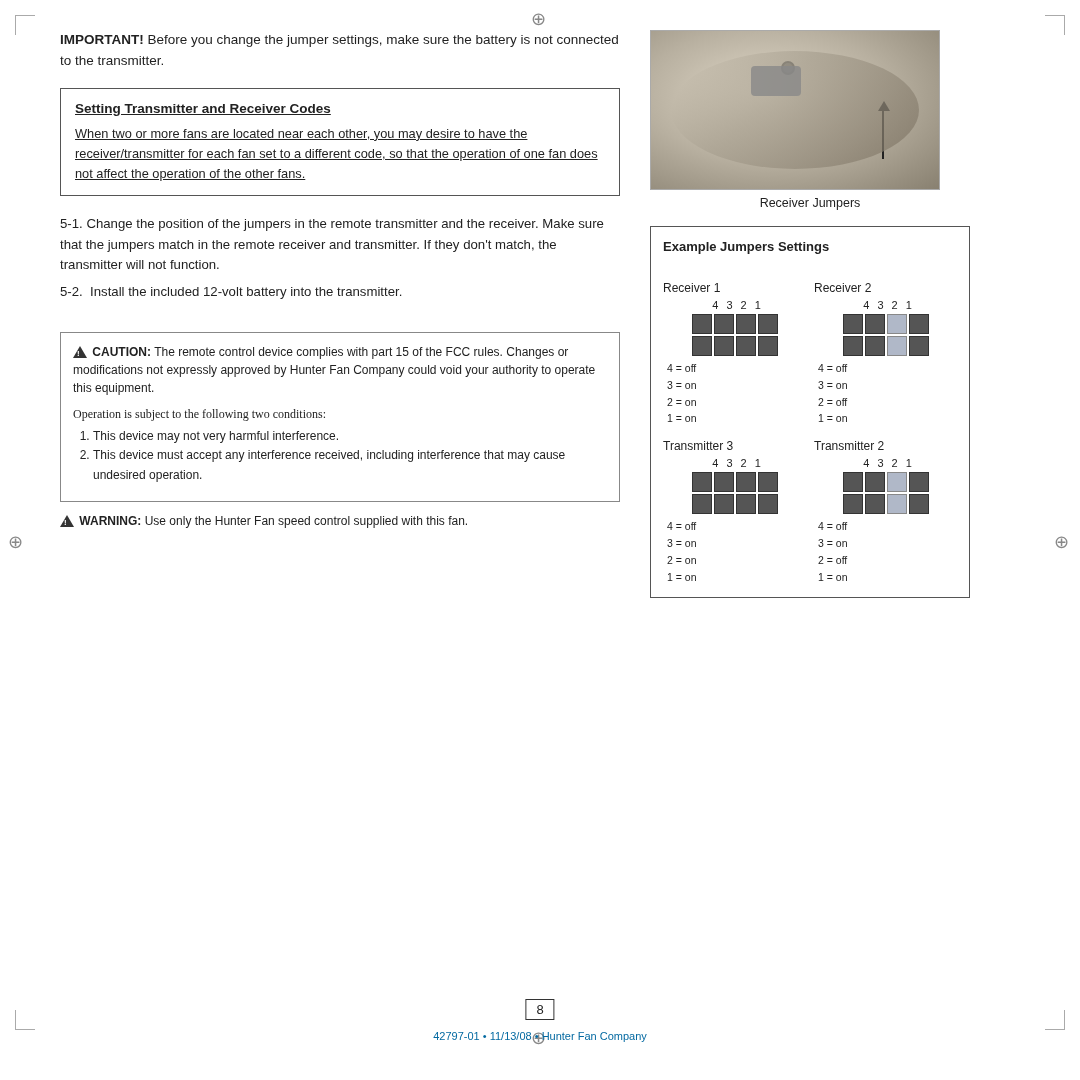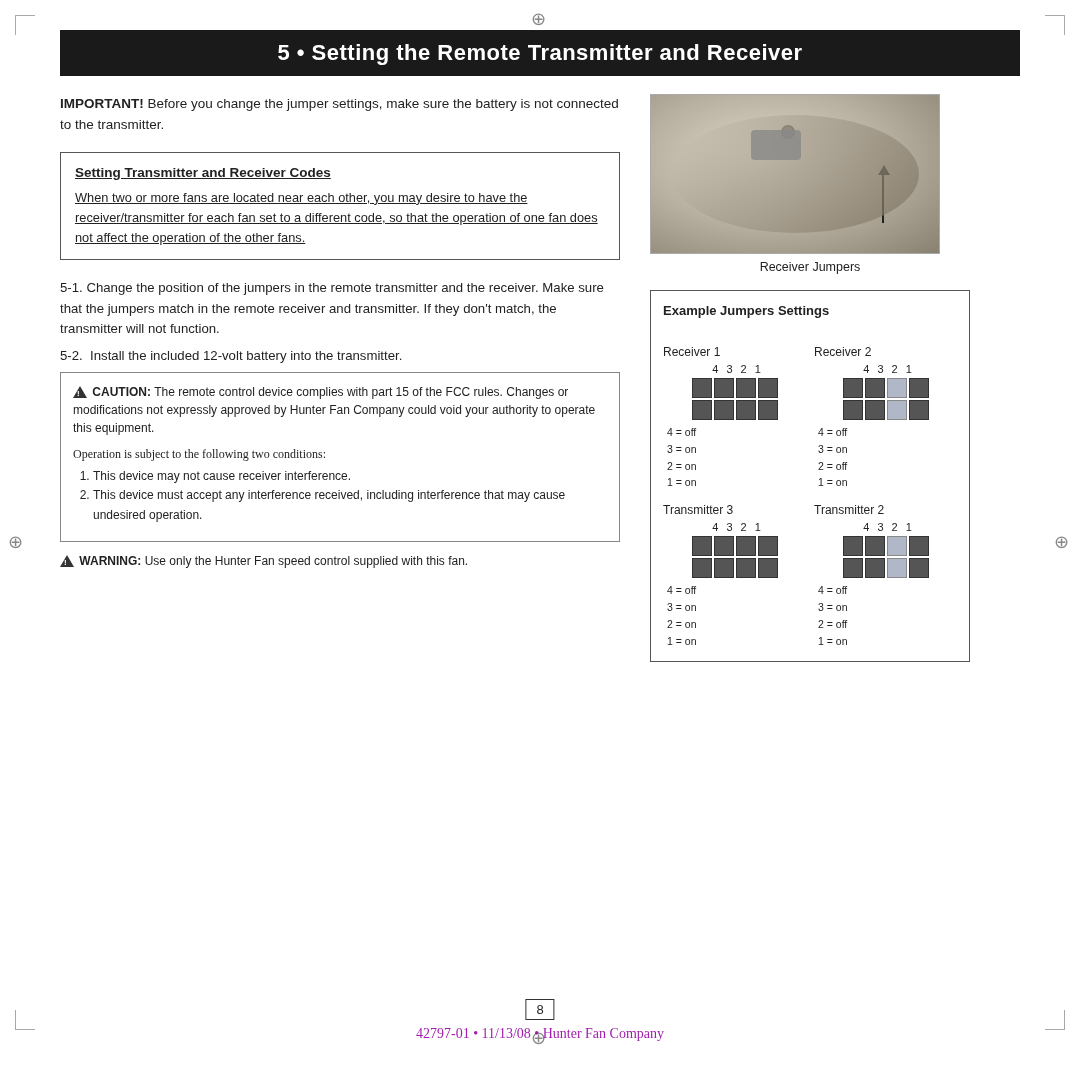--- a/index.html
+++ b/index.html
@@ -103,21 +103,21 @@
     }
     .setting-box-text p {
       margin-bottom: 8px;
     }
     .setting-box-text p:last-child {
       margin-bottom: 0;
     }
 
     
     .steps {
-      margin-bottom: 6px;
+      margin-bottom: 30px;
     }
     .step {
       font-size: 13.2px;
       font-family: Arial, sans-serif;
       line-height: 1.55;
       margin-bottom: 6px;
     }
     .step-5-1 {
       padding-left: 0;
     }
@@ -282,41 +282,40 @@
       padding: 2px 10px;
       font-size: 13px;
       font-family: Arial, sans-serif;
       background: #fff;
     }
     .footer-text {
       position: absolute;
       bottom: 38px;
       left: 50%;
       transform: translateX(-50%);
-      font-size: 14px;
-      font-family: Liberation Serif, serif;
+      font-size: 11px;
+      font-family: Liberation Sans, sans-serif;
       white-space: nowrap;
-      color: #a21caf;
+      color: #0369a1;
     }
   </style>
 </head>
 <body>
 
 <div class="page">
   <div class="corner-mark corner-tl"></div>
   <div class="corner-mark corner-tr"></div>
   <div class="corner-mark corner-bl"></div>
   <div class="corner-mark corner-br"></div>
 
   <div class="reg-mark reg-top"></div>
   <div class="reg-mark reg-bottom"></div>
   <div class="reg-mark reg-left"></div>
   <div class="reg-mark reg-right"></div>
 
-  <div class="title-bar">5 • Setting the Remote Transmitter and Receiver</div>
 
   <div class="content-area">
 
     <div class="left-col">
 
       <p class="important-text">
         <strong>IMPORTANT!</strong>
         <span>Before you change the jumper settings, make sure the battery is not connected to the transmitter.</span>
       </p>
 
@@ -337,21 +336,21 @@
           <span>Install the included 12-volt battery into the transmitter.</span>
         </div>
       </div>
 
       <div class="caution-box">
         <span class="tri"></span>
         <span class="caution-title">CAUTION:</span>
         <span>The remote control device complies with part 15 of the FCC rules. Changes or modifications not expressly approved by Hunter Fan Company could void your authority to operate this equipment.</span>
         <p class="operation-text">Operation is subject to the following two conditions:</p>
         <ol class="op-list">
-          <li>This device may not cause receiver interference.</li>
+          <li>This device may not very harmful interference.</li>
           <li>This device must accept any interference received, including interference that may cause undesired operation.</li>
         </ol>
       </div>
       <p class="warning-text">
         <span class="tri"></span>
         <strong>WARNING:</strong>
         <span>Use only the Hunter Fan speed control supplied with this fan.</span>
       </p>
 
     </div>

